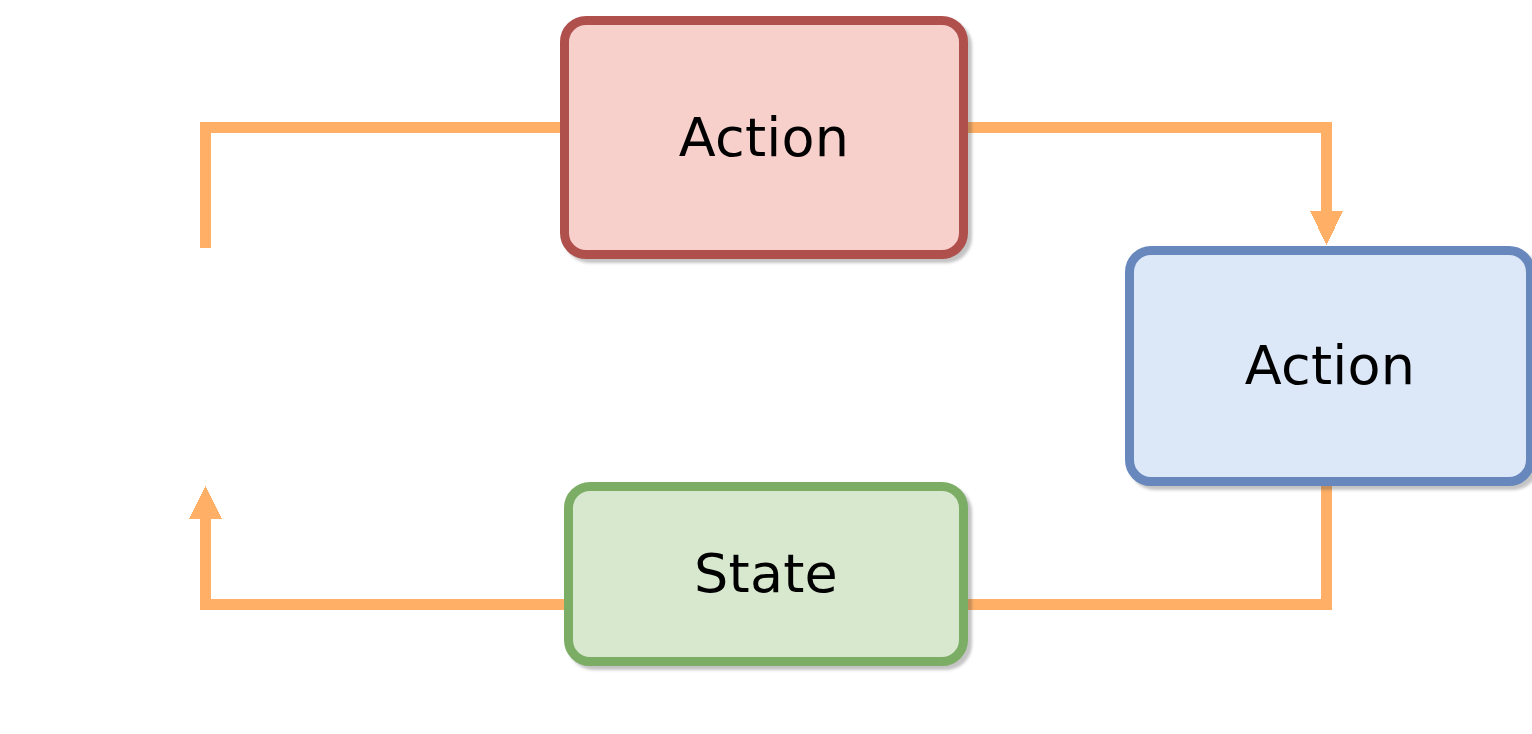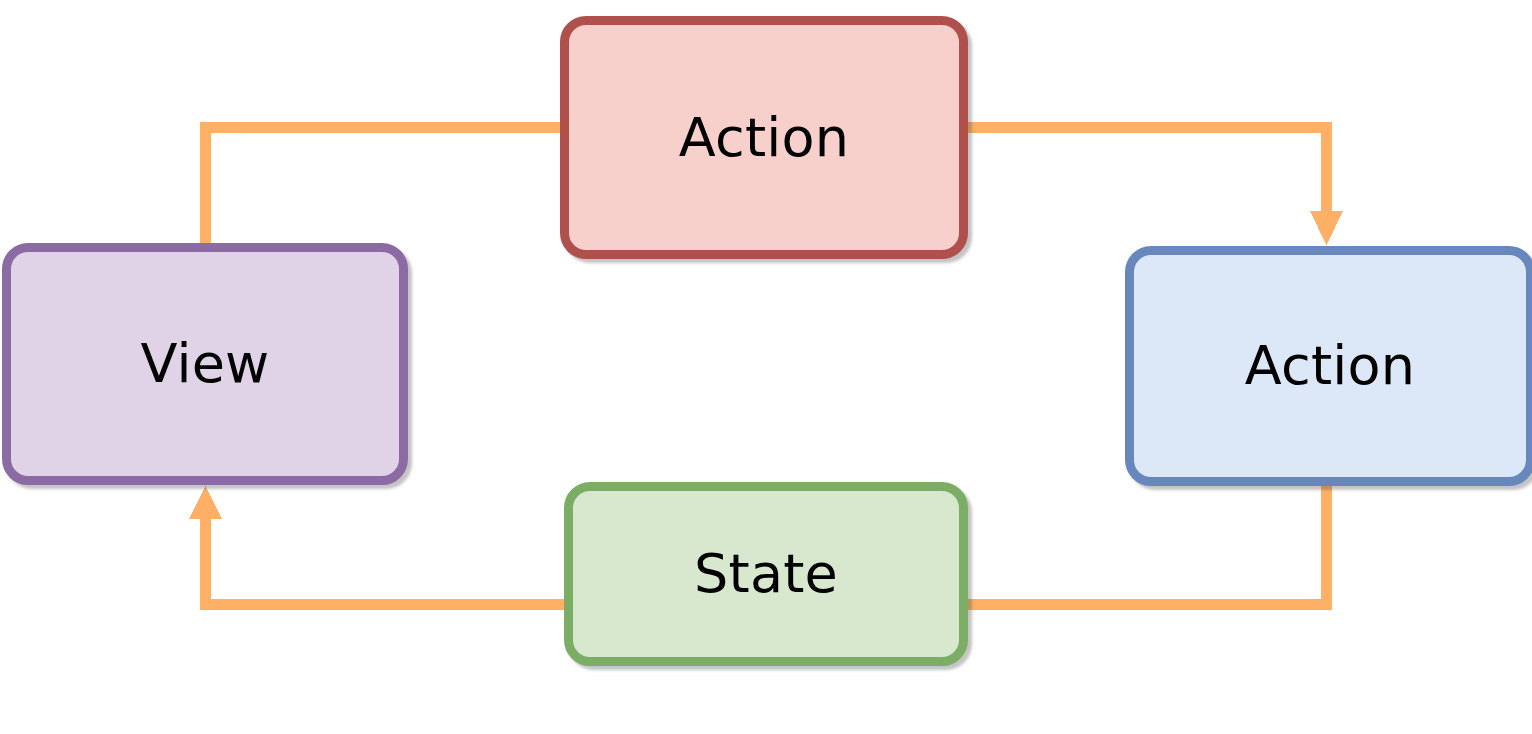--- a/index.html
+++ b/index.html
@@ -77,23 +77,20 @@
     <path d="M 1326.5 482 L 1326.5 604.5 L 964 604.5" fill="none" stroke="#ffb066" stroke-width="11"></path>
 
     <path d="M 568 604.5 L 205.5 604.5 L 205.5 518" fill="none" stroke="#ffb066" stroke-width="11"></path>
     <polygon points="189,519 222,519 205.5,486" fill="#ffb066"></polygon>
   </svg>
 
   <div class="node" id="node-action" style="background:#f7cfcb; border-color:#b0504c;">
     <span class="node-label">Action</span>
   </div>
 
-  <div class="node" id="node-view" style="background:#e0d3e8; border-color:#8c6ba5;">
-    <span class="node-label">View</span>
-  </div>
 
   <div class="node" id="node-reactor" style="background:#dce7f8; border-color:#6888bd;">
     <span class="node-label">Action</span>
   </div>
 
   <div class="node" id="node-state" style="background:#d7e8cf; border-color:#7cad65;">
     <span class="node-label">State</span>
   </div>
 
 </div>

